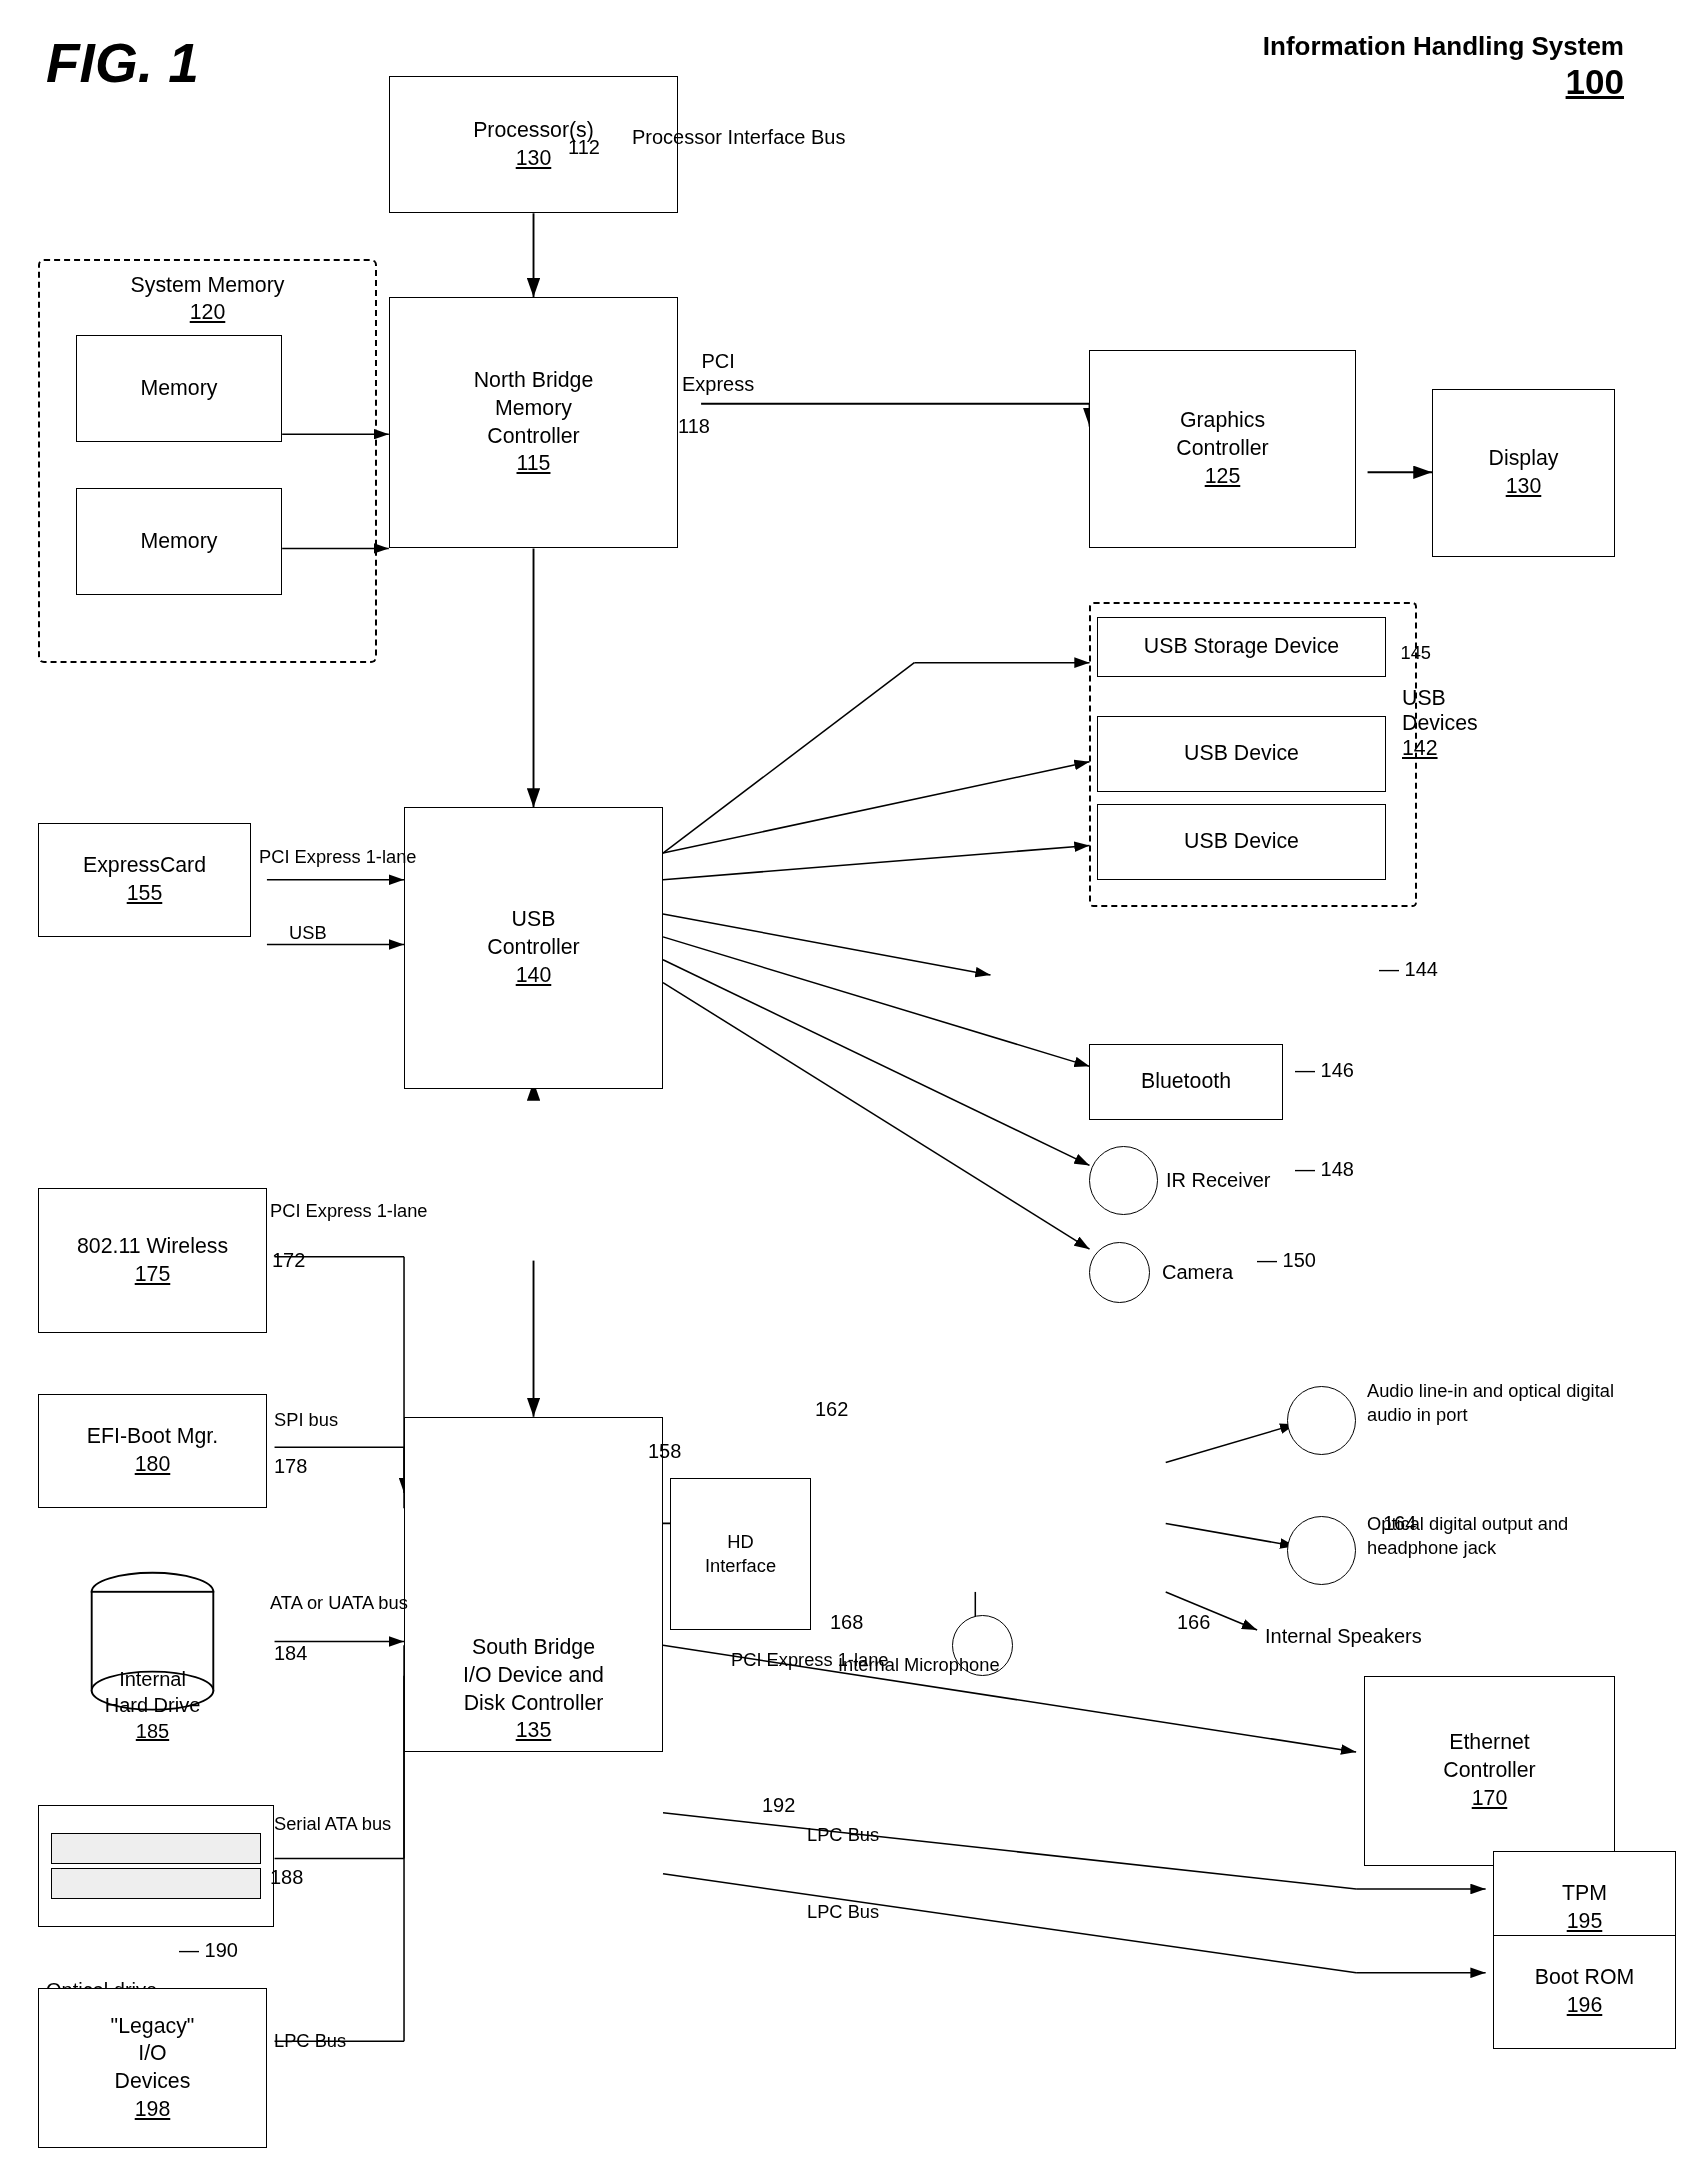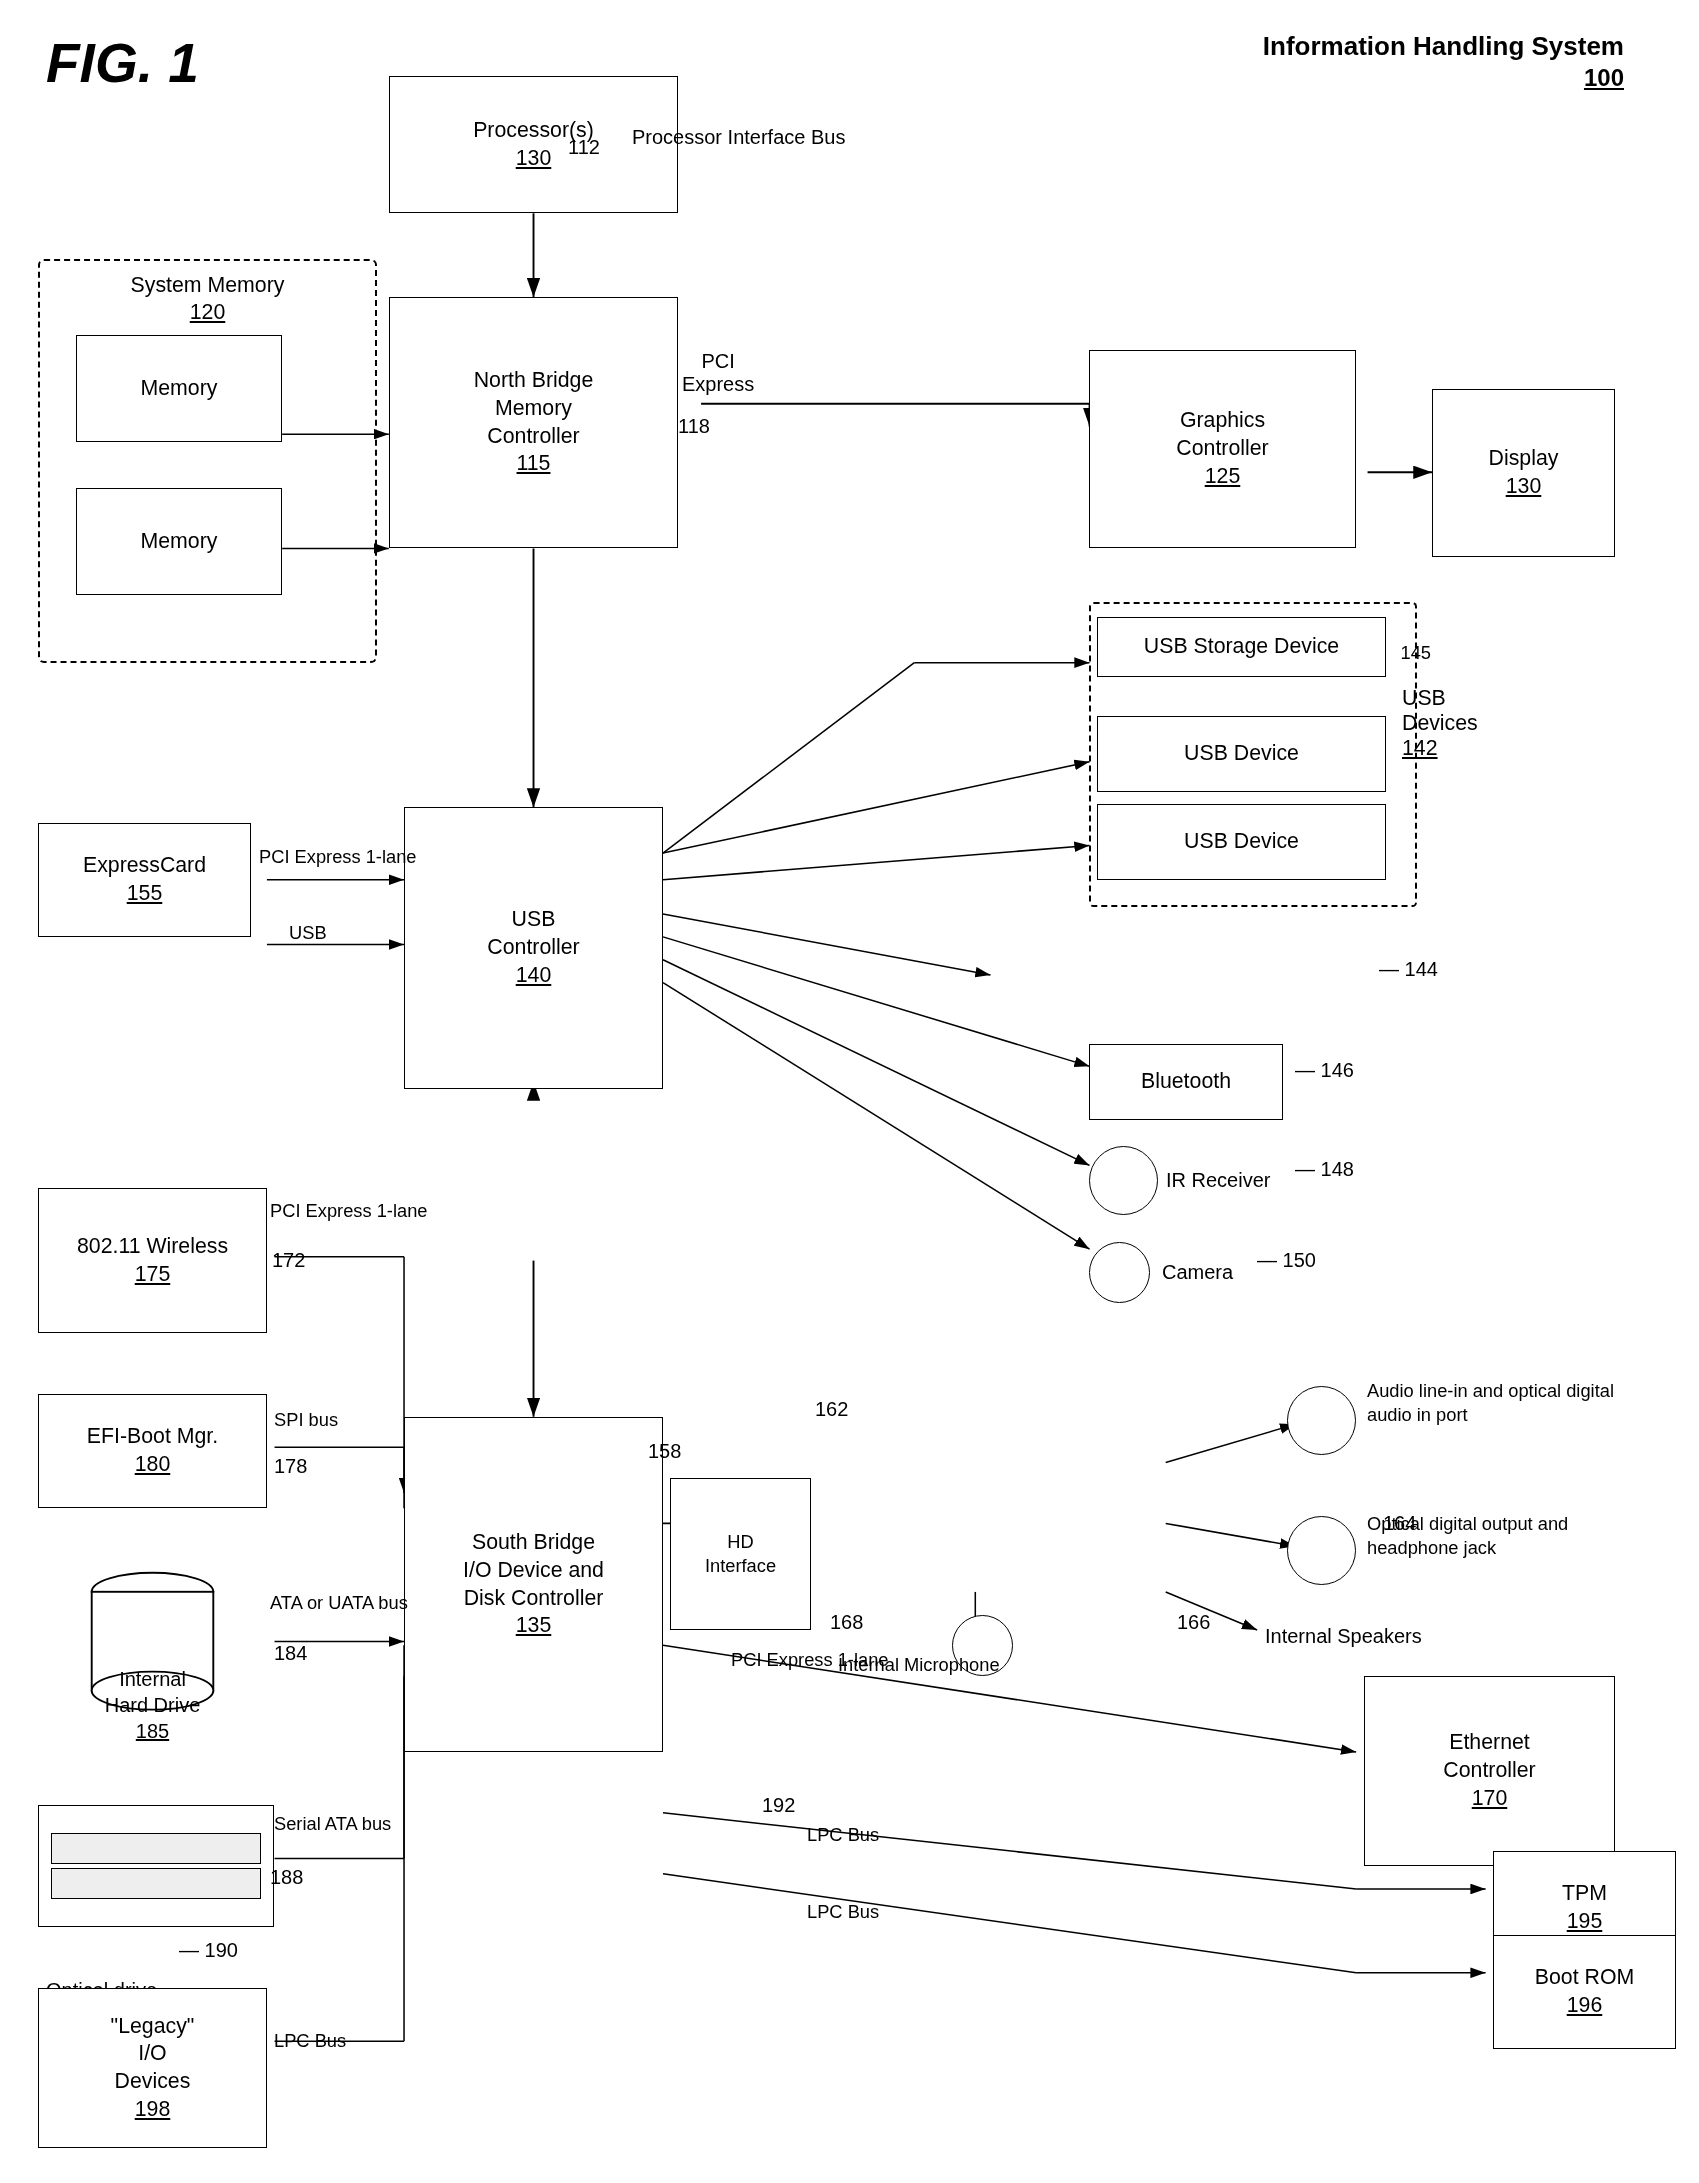--- a/index.html
+++ b/index.html
@@ -81,21 +81,21 @@
     }
   </style>
 </head>
 <body>
 
 <div class="diagram-container">
 
   <div class="title-fig" style="left:46px; top:30.5px;">FIG. 1</div>
   <div class="title-sys" style="right:76px; top:30.5px;">
     <span>Information Handling System</span><br>
-    <span style="font-size:24px; text-decoration:underline;">100</span>
+    <span style="font-size:35px; text-decoration:underline;">100</span>
   </div>
 
   <svg class="lines" viewBox="0 0 2231 2866" width="1700" height="2183">
 
     <line x1="700" y1="280" x2="700" y2="390" stroke="#000" stroke-width="2.5" marker-end="url(#arrow)"></line>
 
     <line x1="700" y1="195" x2="820" y2="195" stroke="#000" stroke-width="2"></line>
 
     <line x1="920" y1="530" x2="1430" y2="530" stroke="#000" stroke-width="2.5"></line>
     <line x1="1430" y1="530" x2="1430" y2="560" stroke="#000" stroke-width="2.5" marker-end="url(#arrow)"></line>
@@ -258,21 +258,21 @@
 
   <div class="node" style="left:38px; top:823px; width:213px; height:114px;">
     <span>ExpressCard</span>
     <span class="num">155</span>
   </div>
 
   <div class="bus-label" style="left:259px; top:846px; font-size:18.3px; white-space:nowrap;">PCI Express 1-lane</div>
 
   <div class="bus-label" style="left:289px; top:922px; font-size:18.3px;">USB</div>
 
-  <div class="node" style="left:404px; top:1417px; width:259px; height:335px;">
+  <div class="node" style="left:404px; top:1417px; width:259px; height:335px;justify-content:flex-end;">
     <span style="white-space:pre-line; text-align:center;">South Bridge
 I/O Device and
 Disk Controller</span>
     <span class="num">135</span>
   </div>
 
   <div class="node" style="left:38px; top:1188px; width:229px; height:145px;">
     <span>802.11 Wireless</span>
     <span class="num">175</span>
   </div>

